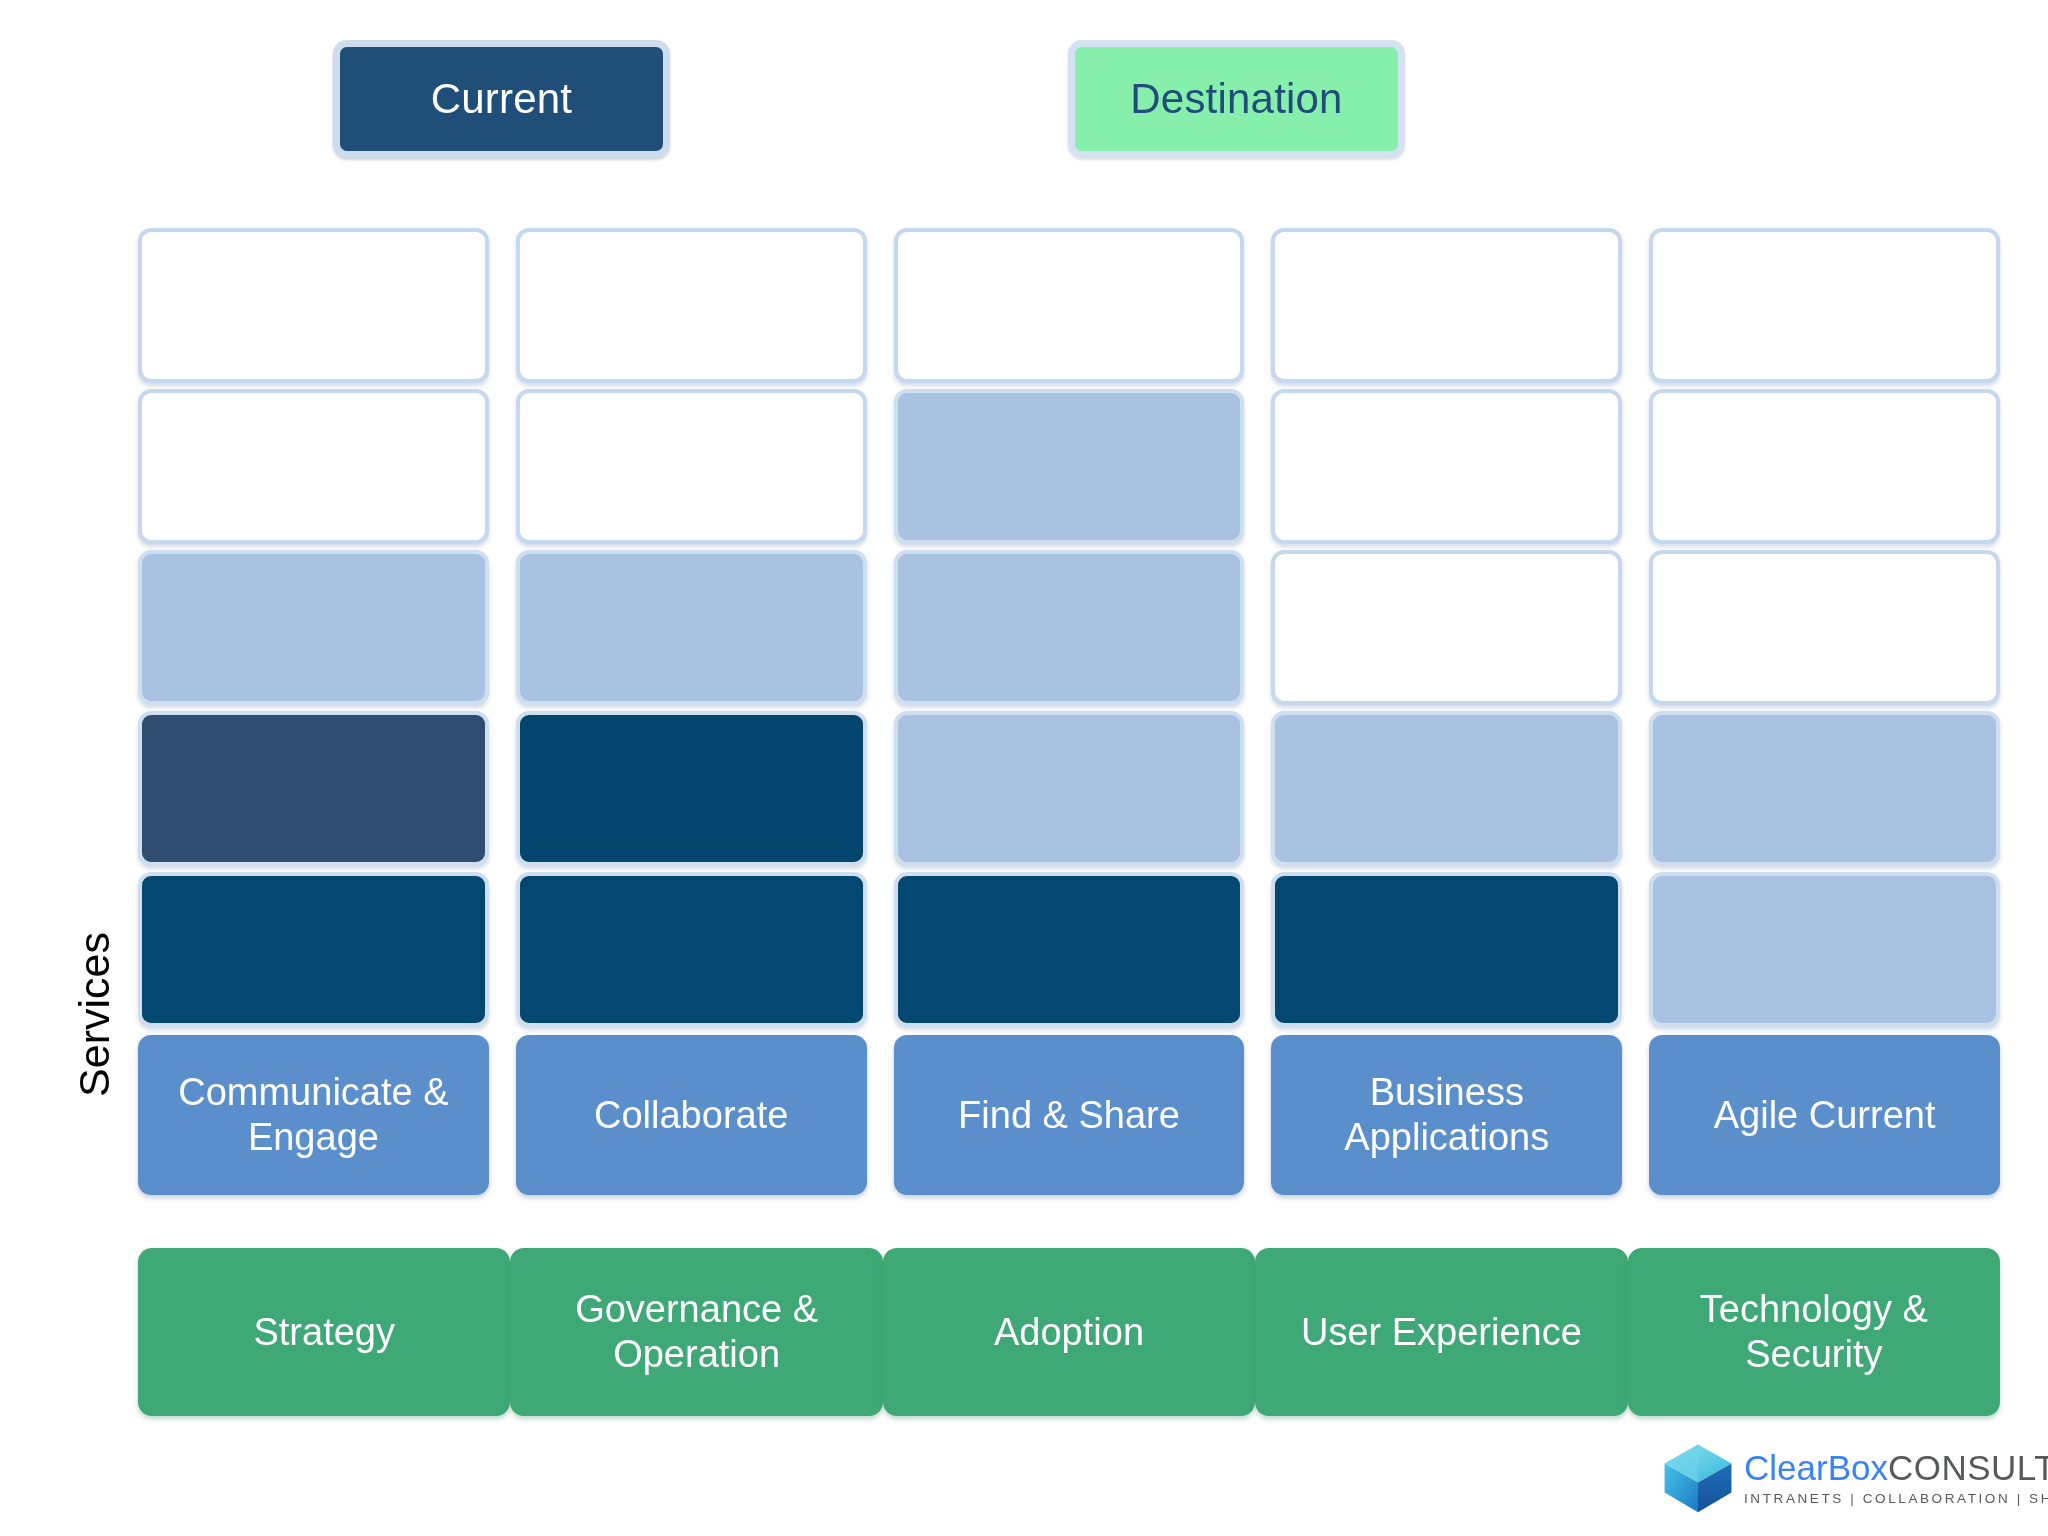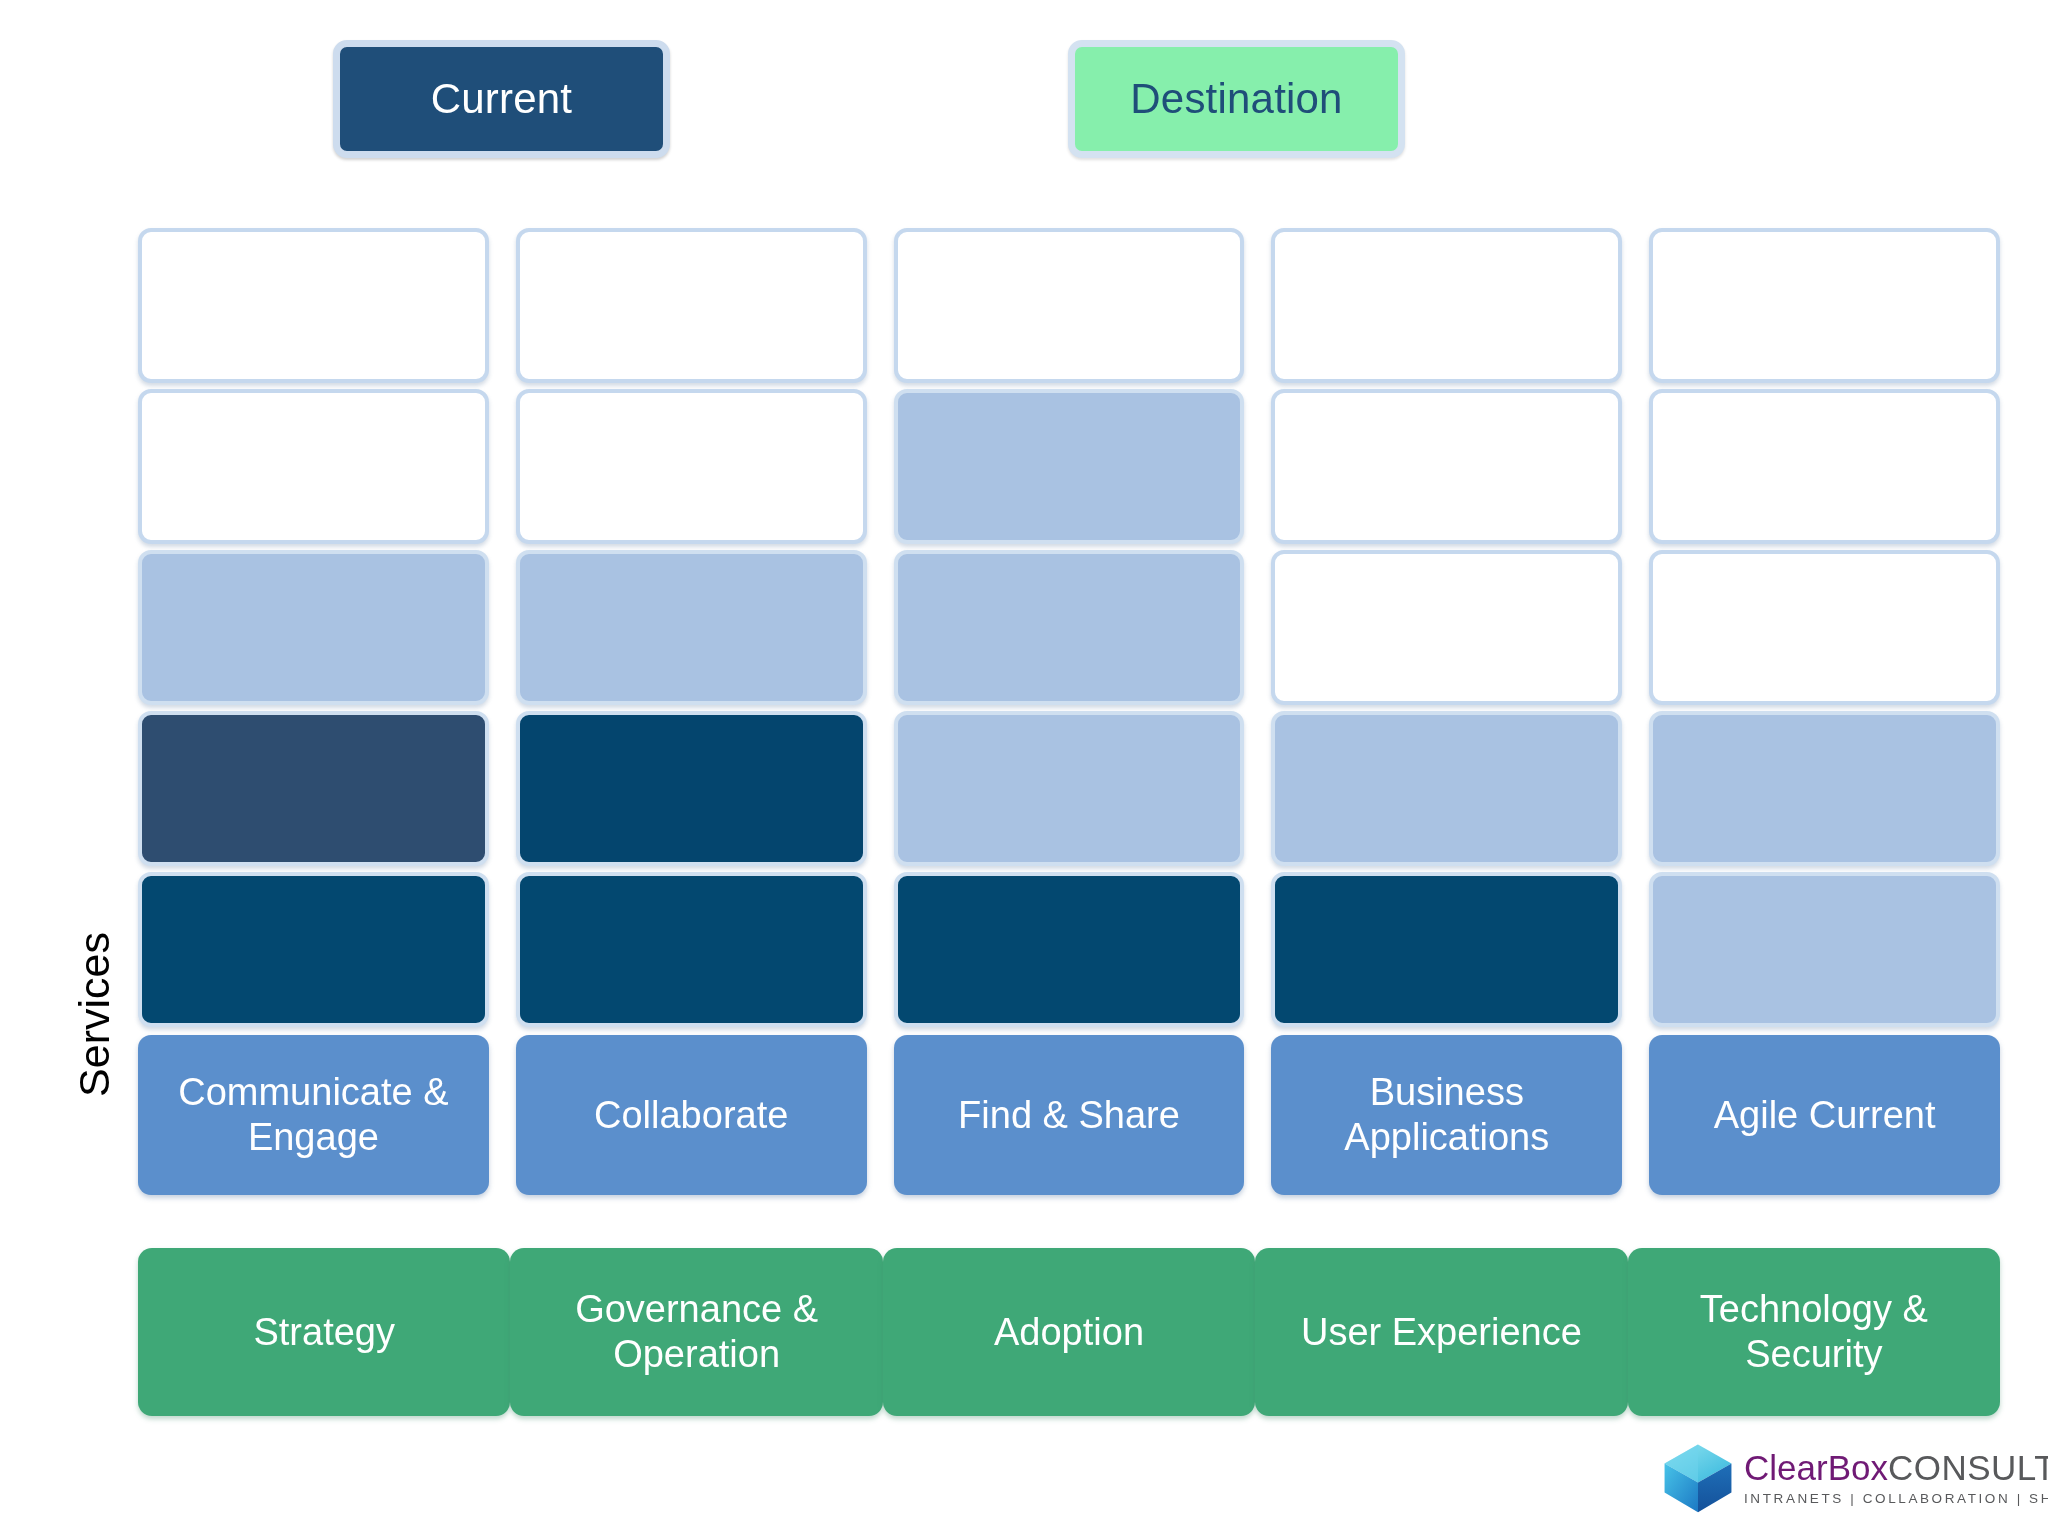--- a/index.html
+++ b/index.html
@@ -137,21 +137,21 @@
     position: absolute;
     left: 1660px;
     top: 1440px;
     display: flex;
     align-items: center;
     gap: 8px;
   }
   .logo-mark { width: 76px; height: 76px; flex: none; }
   .logo-text { display: flex; flex-direction: column; justify-content: center; }
   .logo-line1 { font-size: 35px; line-height: 1; white-space: nowrap; }
-  .logo-clearbox { color: #701a75; }
+  .logo-clearbox { color: #3b82f6; }
   .logo-consulting { color: #58595B; letter-spacing: .5px; }
   .logo-tagline {
     font-size: 13.5px;
     color: #58595B;
     letter-spacing: 2.6px;
     margin-top: 6px;
     white-space: nowrap;
   }
 </style>
 </head>

